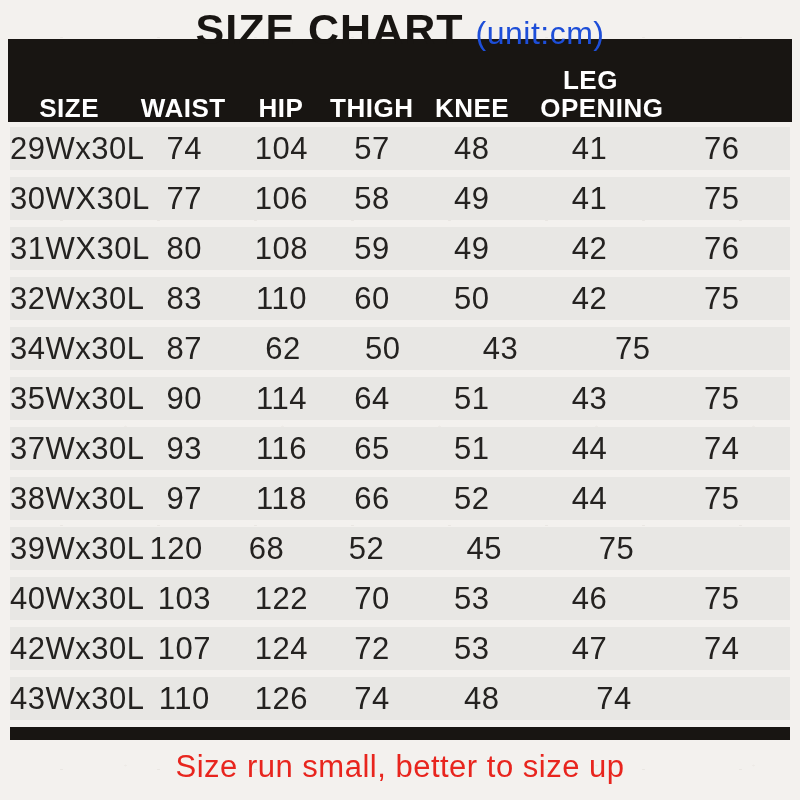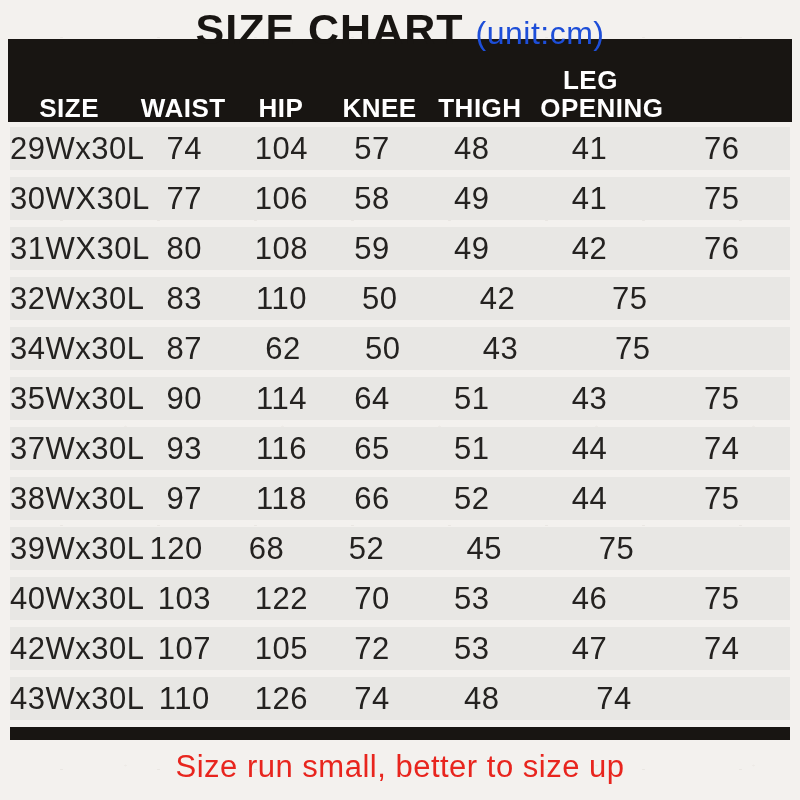--- a/index.html
+++ b/index.html
@@ -67,22 +67,22 @@
 
 <div class="title-row">
   <span class="title">SIZE CHART</span>
   <span class="unit">(unit:cm)</span>
 </div>
 
 <div class="header-bar">
     <div class="header-cell c0">SIZE</div>
     <div class="header-cell c1">WAIST</div>
     <div class="header-cell c2">HIP</div>
+    <div class="header-cell c3">THIGH</div>
     <div class="header-cell c4">KNEE</div>
-    <div class="header-cell c3">THIGH</div>
     <div class="header-cell c5">LEG OPENING</div>
   </div>
 
 <div class="table-body">
     <div class="data-row">
       <div class="data-cell c0">29Wx30L</div>
       <div class="data-cell c1">74</div>
       <div class="data-cell c2">104</div>
       <div class="data-cell c3">57</div>
       <div class="data-cell c4">48</div>
@@ -104,20 +104,21 @@
       <div class="data-cell c2">108</div>
       <div class="data-cell c3">59</div>
       <div class="data-cell c4">49</div>
       <div class="data-cell c5">42</div>
       <div class="data-cell c6">76</div>
     </div>
     <div class="data-row">
       <div class="data-cell c0">32Wx30L</div>
       <div class="data-cell c1">83</div>
       <div class="data-cell c2">110</div>
+      <div class="data-cell c3">60</div>
       <div class="data-cell c4">50</div>
       <div class="data-cell c5">42</div>
       <div class="data-cell c6">75</div>
     </div>
     <div class="data-row">
       <div class="data-cell c0">34Wx30L</div>
       <div class="data-cell c1">87</div>
       <div class="data-cell c3">62</div>
       <div class="data-cell c4">50</div>
       <div class="data-cell c5">43</div>
@@ -163,21 +164,21 @@
       <div class="data-cell c1">103</div>
       <div class="data-cell c2">122</div>
       <div class="data-cell c3">70</div>
       <div class="data-cell c4">53</div>
       <div class="data-cell c5">46</div>
       <div class="data-cell c6">75</div>
     </div>
     <div class="data-row">
       <div class="data-cell c0">42Wx30L</div>
       <div class="data-cell c1">107</div>
-      <div class="data-cell c2">105</div>
+      <div class="data-cell c2">124</div>
       <div class="data-cell c3">72</div>
       <div class="data-cell c4">53</div>
       <div class="data-cell c5">47</div>
       <div class="data-cell c6">74</div>
     </div>
     <div class="data-row">
       <div class="data-cell c0">43Wx30L</div>
       <div class="data-cell c1">110</div>
       <div class="data-cell c2">126</div>
       <div class="data-cell c3">74</div>

